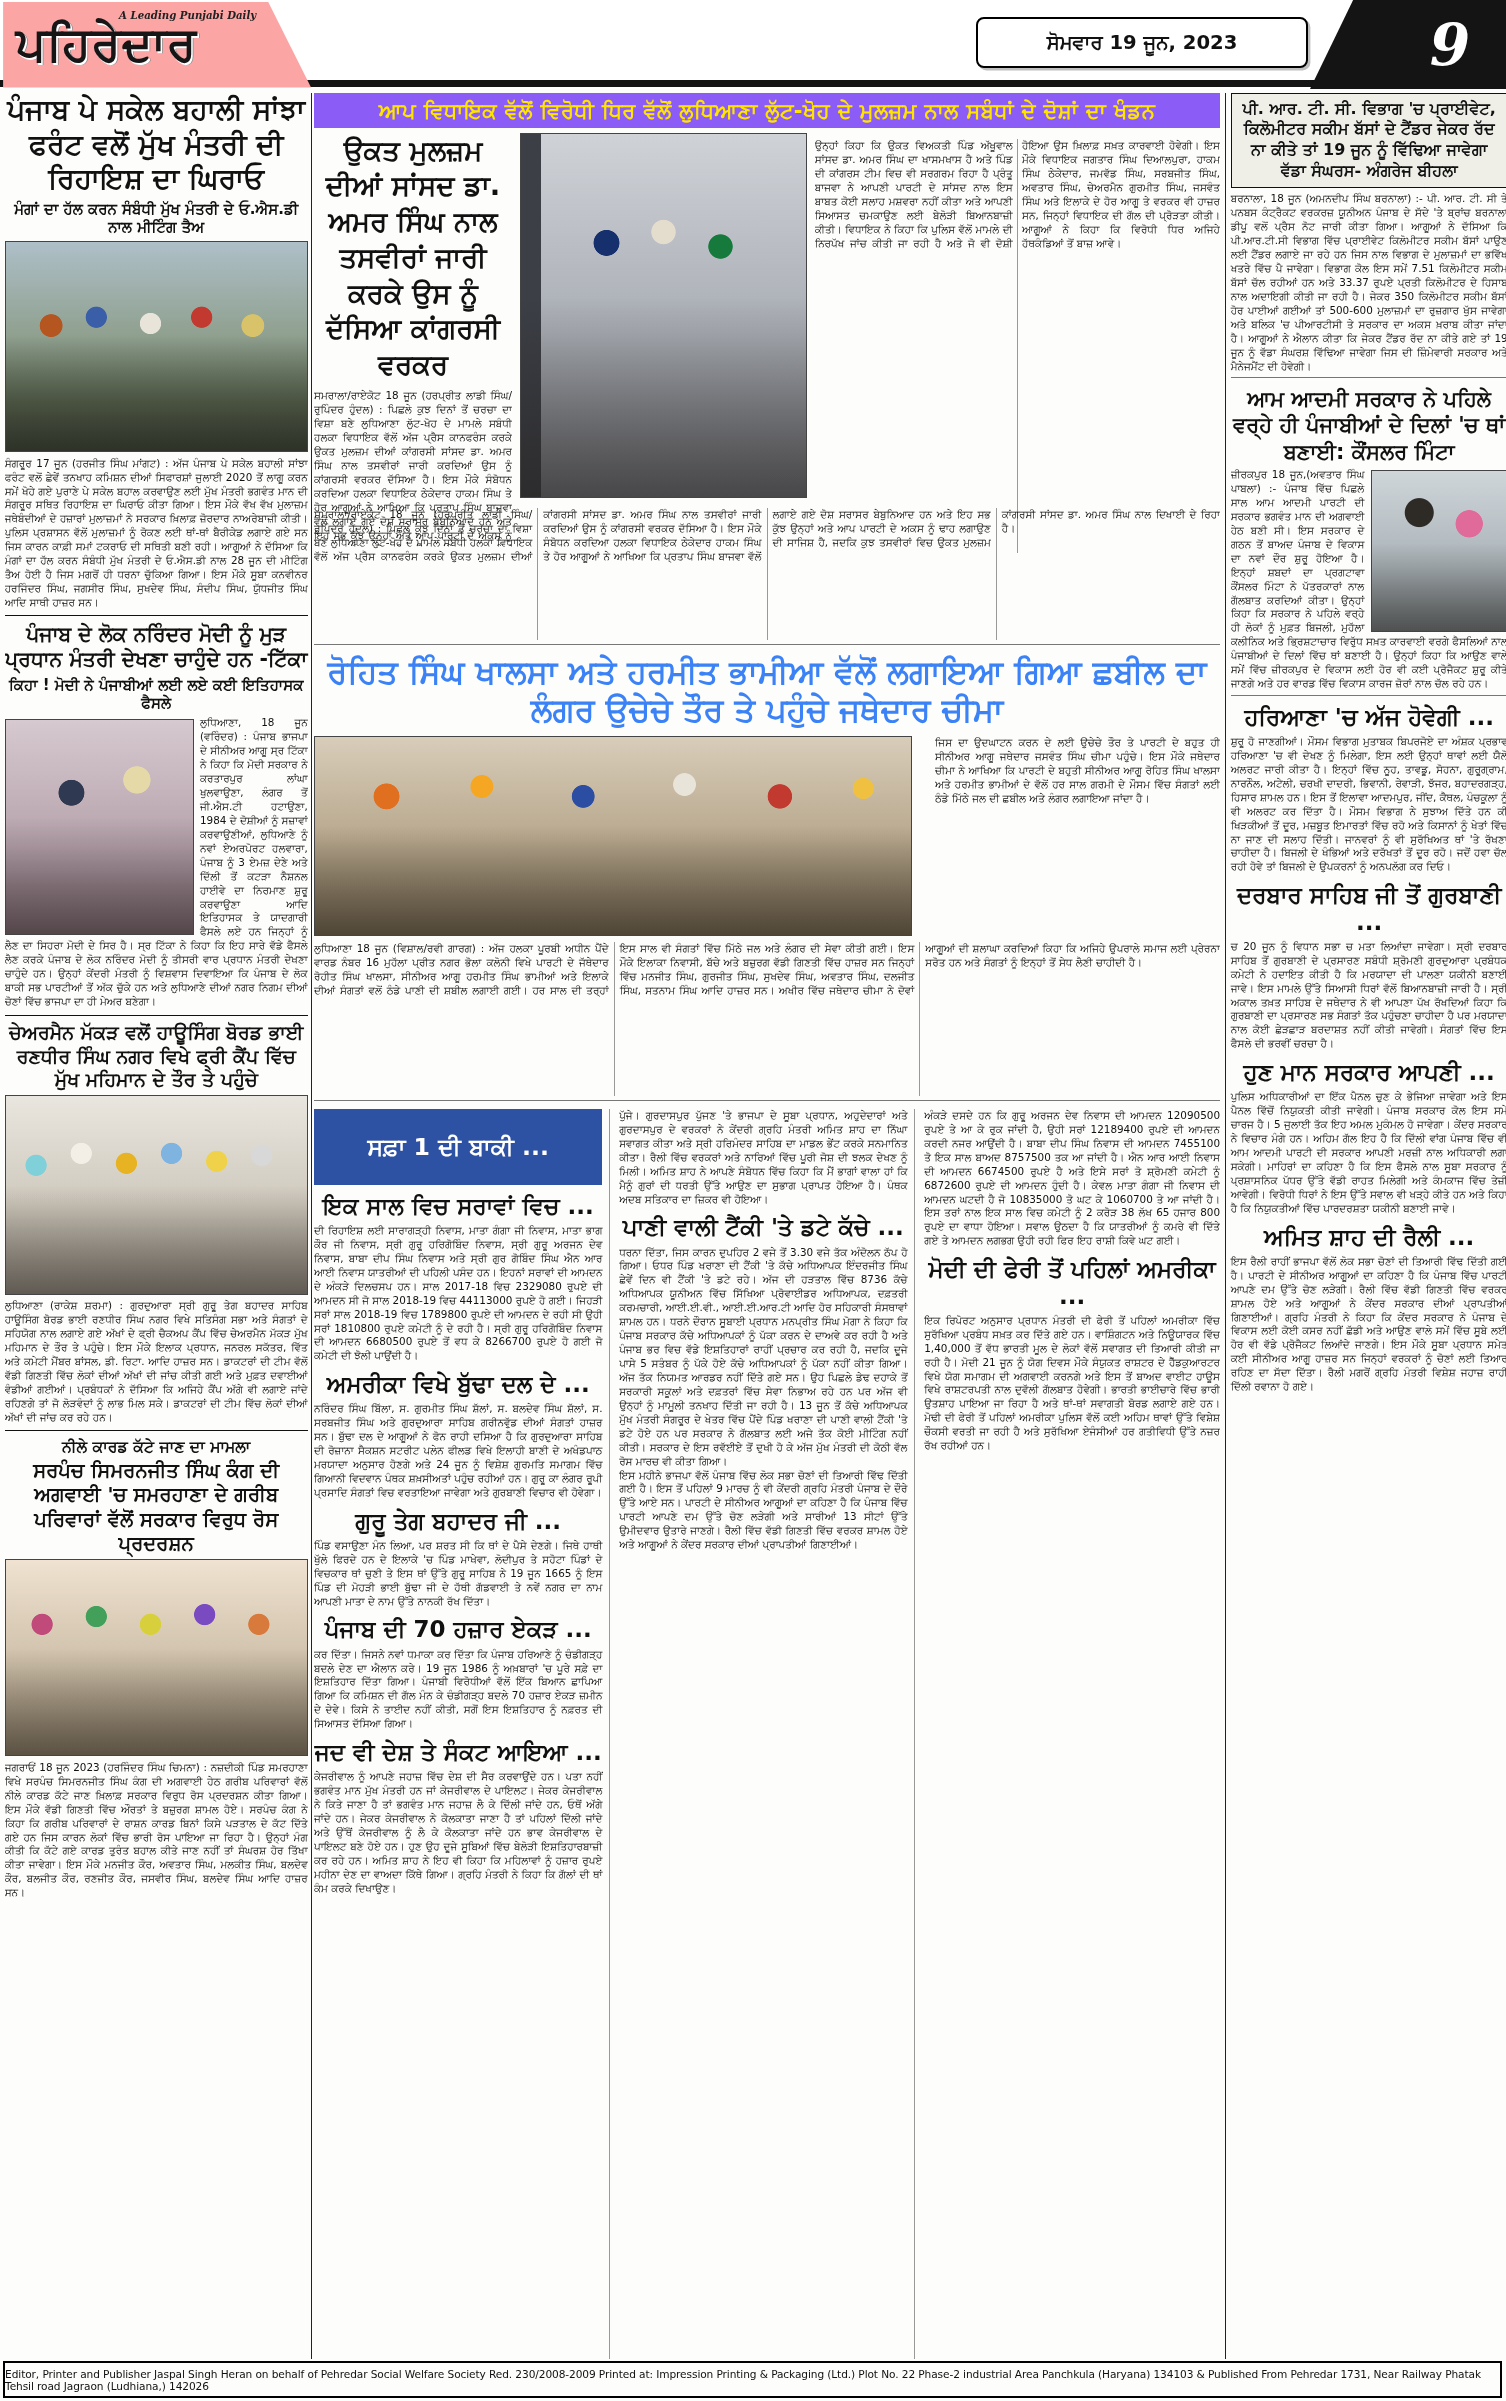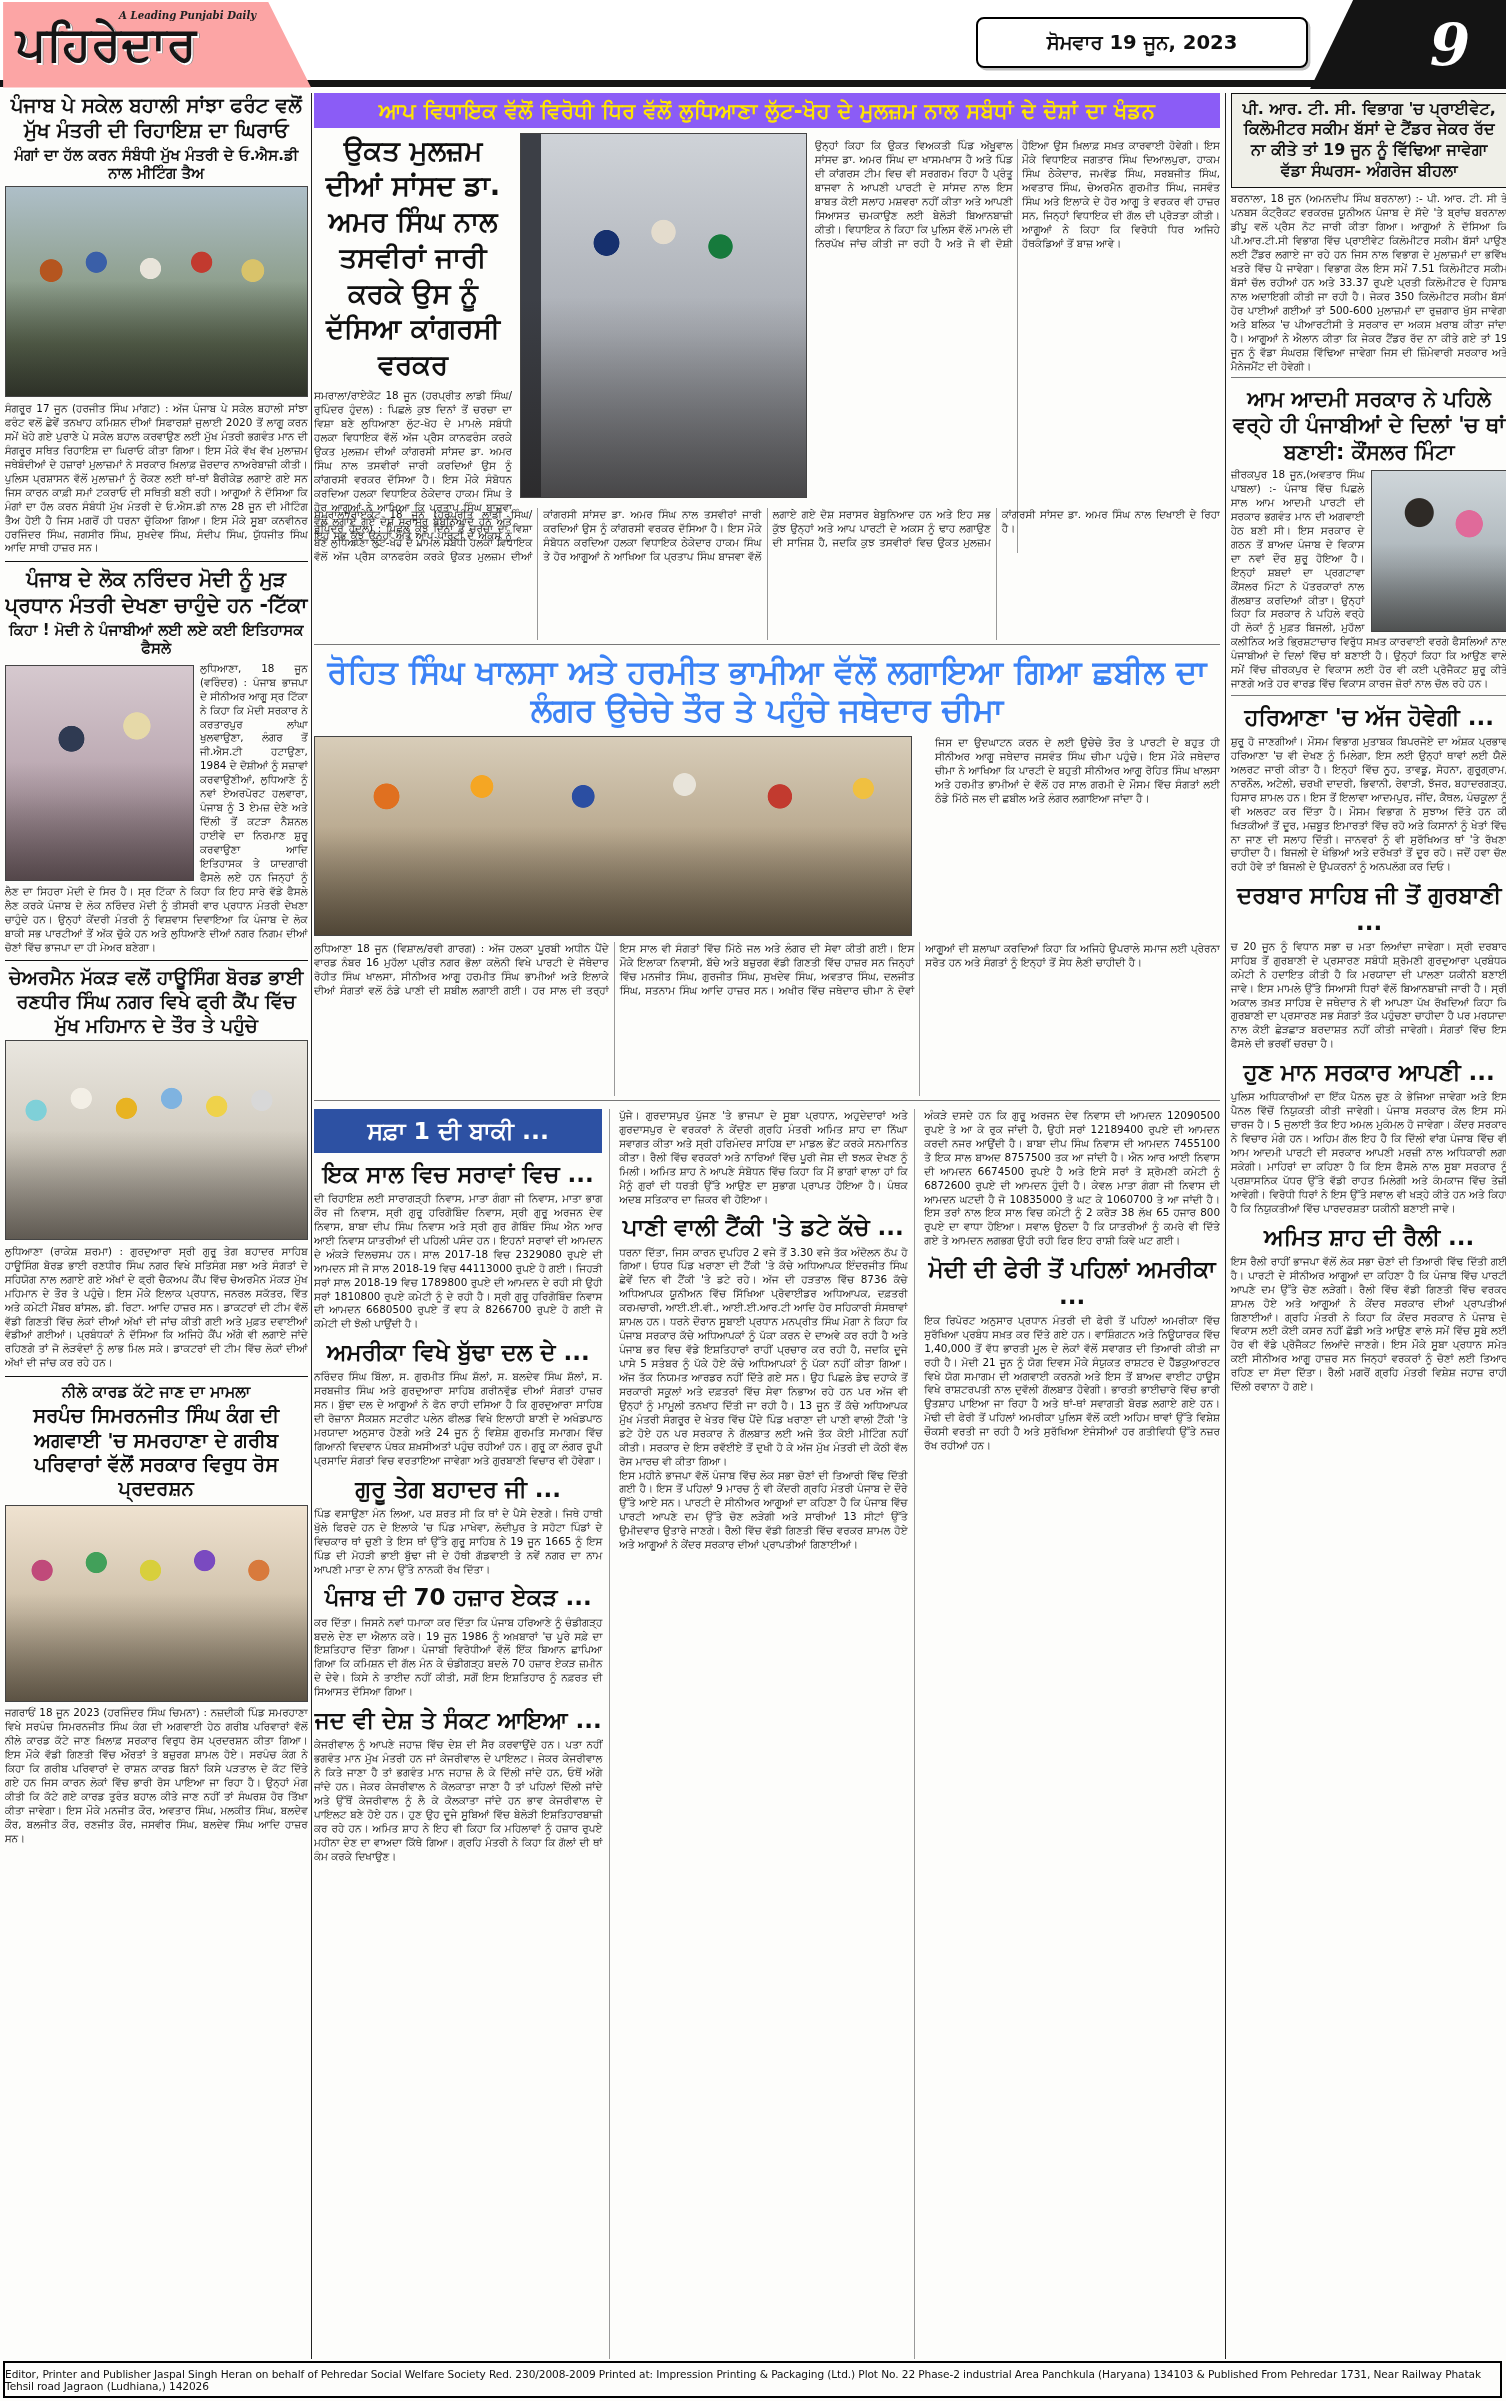--- a/index.html
+++ b/index.html
@@ -75,21 +75,21 @@
     radial-gradient(circle at 30% 29%,#42a05a 0 10.2px,transparent 11px),
     radial-gradient(circle at 48% 33%,#d8cf3c 0 10.2px,transparent 11px),
     radial-gradient(circle at 66% 28%,#7a4ac0 0 10.2px,transparent 11px),
     radial-gradient(circle at 84% 33%,#d87a3c 0 10.2px,transparent 11px),
     linear-gradient(180deg,#efe2d0 0%,#cdbfa8 55%,#93866f 100%);}
   .ph-minta{background:
     radial-gradient(circle at 35% 26%,#2e2a26 0 14px,transparent 15px),
     radial-gradient(circle at 72% 33%,#e06a9a 0 13.3px,transparent 14px),
     linear-gradient(180deg,#cfd6da 0%,#aab3b8 60%,#7c8488 100%);}
   
-  .l-h1{font-size:20px;}
+  .l-h1{font-size:28px;}
   .l-sub{font-size:15px;margin:3.1px 0 4.7px;}
   .a1-photo{height:209px;margin:1.6px 0 4.7px;}
   .l-h2{font-size:20.4px;margin-top:1.6px;}
   .a2-photo{float:left;width:187px;height:214px;margin:3.1px 6.3px 3.1px 0;}
   .l-h3{font-size:19px;}
   .a3-photo{height:198px;margin:3.1px 0 4.7px;}
   .kick-sm{font-size:15.7px;font-weight:800;text-align:center;margin:3.1px 0;}
   .l-h4{font-size:19.6px;}
   .a4-photo{height:195px;margin:3.1px 0 4.7px;}
   
@@ -100,21 +100,21 @@
   .story1 .body{margin-top:6.3px;}
   .s1-cols{columns:2;column-gap:9.4px;column-rule:0.8px solid #999;height:100%;}
   .s1-bottom{columns:4;column-gap:11px;column-rule:0.8px solid #999;height:132px;margin-top:6.3px;}
   .orange{font-size:32px;font-weight:800;color:#3b82f6;text-align:center;line-height:1.2;margin:7.9px 0 6.3px;}
   .chh-row{display:grid;grid-template-columns:598px 1fr;gap:23px;height:200px;}
   .chh-bottom{columns:3;column-gap:11px;column-rule:0.8px solid #999;height:154px;margin-top:6.3px;}
   .cont{display:grid;grid-template-columns:1fr 1fr 1fr;gap:9.4px;margin-top:7.9px;height:1280px;}
   .cont-col{overflow:hidden;border-right:0.8px solid #999;padding-right:6.3px;}
   .cont-col:last-child{border-right:none;padding-right:0;}
   .banner{background:#2d51a3;color:#fff;font-size:23.6px;font-weight:800;text-align:center;
-          padding:8px 0;margin-bottom:4.7px;}
+          padding:24px 0;margin-bottom:4.7px;}
   .sec-t{font-size:23px;font-weight:800;text-align:center;margin:7.9px 0 4.7px;line-height:1.15;}
   
   .r-box{border:1.6px solid #111;background:#efefe8;padding:4.7px;}
   .r-h7{font-size:16px;font-weight:800;text-align:center;line-height:1.3;}
   .r-h8{font-size:21px;font-weight:800;text-align:center;line-height:1.25;margin:7.9px 0 3.1px;}
   .minta-photo{float:right;width:135px;height:160px;margin:1.6px 0 3.1px 6.3px;}
   
   .footer{position:absolute;left:3.1px;top:2361px;width:1495px;height:33px;border:2.4px solid #000;
           display:flex;align-items:center;justify-content:center;font-size:10.6px;letter-spacing:-0.1px;}
 </style>

